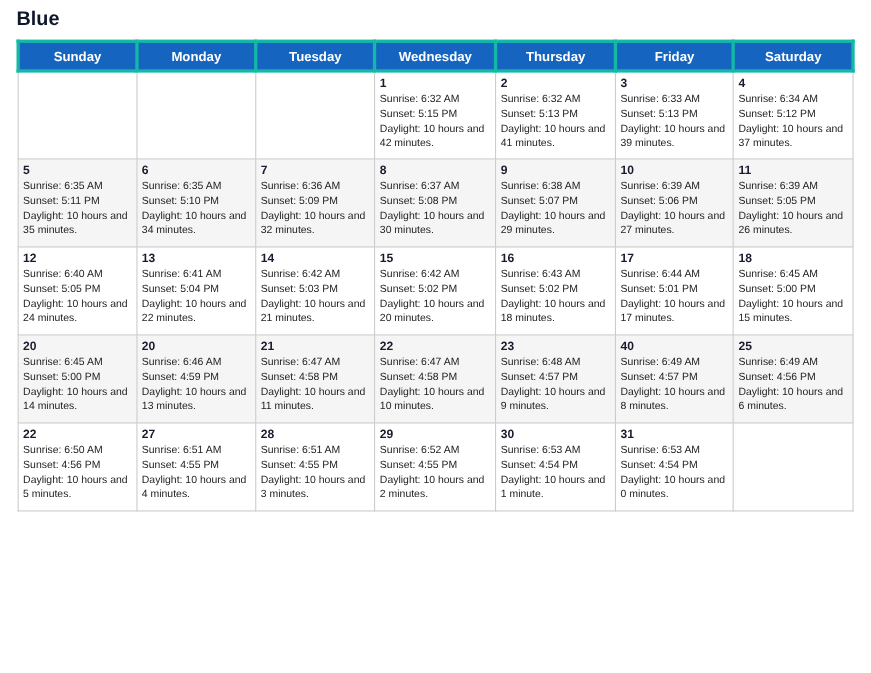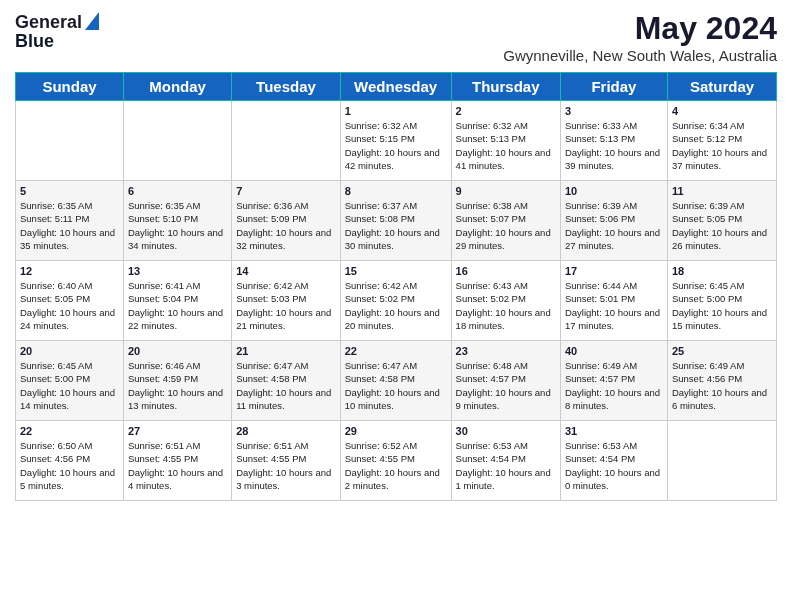--- a/index.html
+++ b/index.html
@@ -45,23 +45,23 @@
     }
     table {
       width: 100%;
       border-collapse: collapse;
       font-size: 10px;
     }
     thead tr th {
       background-color: #1565c0;
       color: #fff;
       padding: 5px 4px;
-      font-size: 15px;
+      font-size: 12px;
       font-weight: bold;
-      border: 1px solid #14b8a6;
+      border: 3px solid #14b8a6;
     }
     tbody tr td {
       border: 1px solid #ccc;
       vertical-align: top;
       padding: 4px 4px;
       width: 113px;
       height: 80px;
       font-size: 9.5px;
       color: #222;
       background: #fff;
@@ -82,33 +82,21 @@
     .empty-cell {
       background: #fff !important;
     }
   </style>
 </head>
 <body>
 
 <div class="page">
   <div class="header">
     <div class="logo">
-      <div class="logo-row">
-        <span style="font-size:18px;font-weight:bold;color:#1a1a2e;">General</span>
-        <span style="display:inline-block;margin-left:3px;margin-top:2px;">
-          <svg width="14" height="18" viewBox="0 0 14 18">
-              <polygon points="0,18 14,18 14,0" fill="#1565c0"></polygon>
-            </svg>
-        </span>
-      </div>
       <span style="font-size:18px;font-weight:bold;color:#0f172a;margin-top:-3px;">Blue</span>
-    </div>
-    <div class="title-block">
-      <h1>May 2024</h1>
-      <h2>Gwynneville, New South Wales, Australia</h2>
     </div>
   </div>
 
   <table>
     <thead>
       <tr>
         <th>Sunday</th>
         <th>Monday</th>
         <th>Tuesday</th>
         <th>Wednesday</th>

